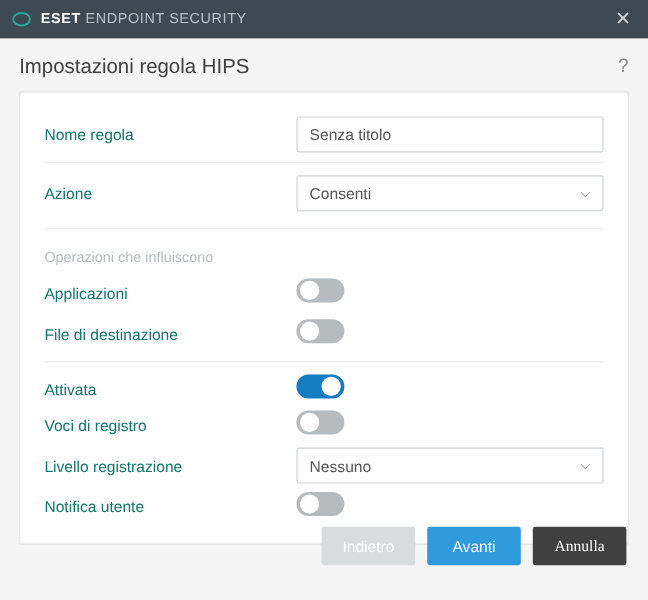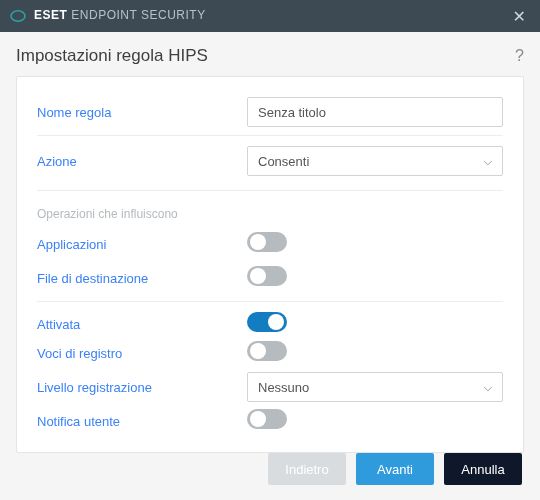--- a/index.html
+++ b/index.html
@@ -19,51 +19,51 @@
   }
   .page-header { display:flex; justify-content:space-between; align-items:center; margin-bottom:10px;}
   .page-title { font-size: 17px; color:#3f3f3f; font-weight:400;}
   .help-q { color:#888; font-size:16px; cursor:pointer; }
   .panel {
     background:#fff; border:1px solid #e2e4e6; border-radius:2px;
     padding: 18px 20px 8px 20px;
   }
   .row { display:flex; align-items:center; min-height:34px; }
   .row.sep { border-top:1px solid #eceded; margin-top:6px; padding-top:10px;}
-  .row-label { width:210px; font-size:13px; color:#3b82f6; }
+  .row-label { width:210px; font-size:13px; color:#0f766e; }
   .row-ctrl { flex:1; }
   .section-label { font-size:12px; color:#b5bbbf; margin:14px 0 6px 0;}
   .txt-input, .select {
     width:100%; height:30px; border:1px solid #cfd4d8; border-radius:2px;
     padding:0 10px; font-size:13px; color:#555; background:#fff; outline:none;
   }
   .select { display:flex; align-items:center; justify-content:space-between; cursor:pointer;}
   .chev { color:#8a9096; font-size:11px; margin-left:8px;}
   .toggle {
     width:40px; height:20px; border-radius:20px; background:#b5bbbf;
     position:relative; cursor:pointer; display:inline-block;
   }
   .toggle .knob {
     position:absolute; top:2px; left:3px; width:16px; height:16px;
     background:#fff; border-radius:50%;
   }
   .toggle.on { background:#147dc2; }
   .toggle.on .knob { left:21px; }
   .spacer6{height:6px;}
   .footer {
-    position:absolute; bottom:2px; left:0; right:0; height:58px;
+    position:absolute; bottom:16px; left:0; right:0; height:58px;
     display:flex; align-items:center; justify-content:flex-end;
     gap:10px; padding:0 18px;
   }
   .btn {
     min-width:78px; height:32px; border:none; border-radius:2px;
     font-size:13px; cursor:pointer; padding:0 16px;
   }
   .btn.primary { background:#2f9bdc; color:#fff; }
-  .btn.secondary { background:#0f172a; color:#fff; }
+  .btn.secondary { background:#404040; color:#fff;font-family:Liberation Serif, serif; }
   .btn.disabled { background:#d8dcde; color:#fff; cursor:default; }
 </style>
 </head>
 <body>
 
 <div class="titlebar">
   <div class="titlebar-left">
     <span class="brand-logo">
       <svg width="16" height="16" viewBox="0 0 16 16">
         <ellipse cx="8" cy="8" rx="7" ry="5.2" fill="none" stroke="#29a5a0" stroke-width="1.6"></ellipse>

